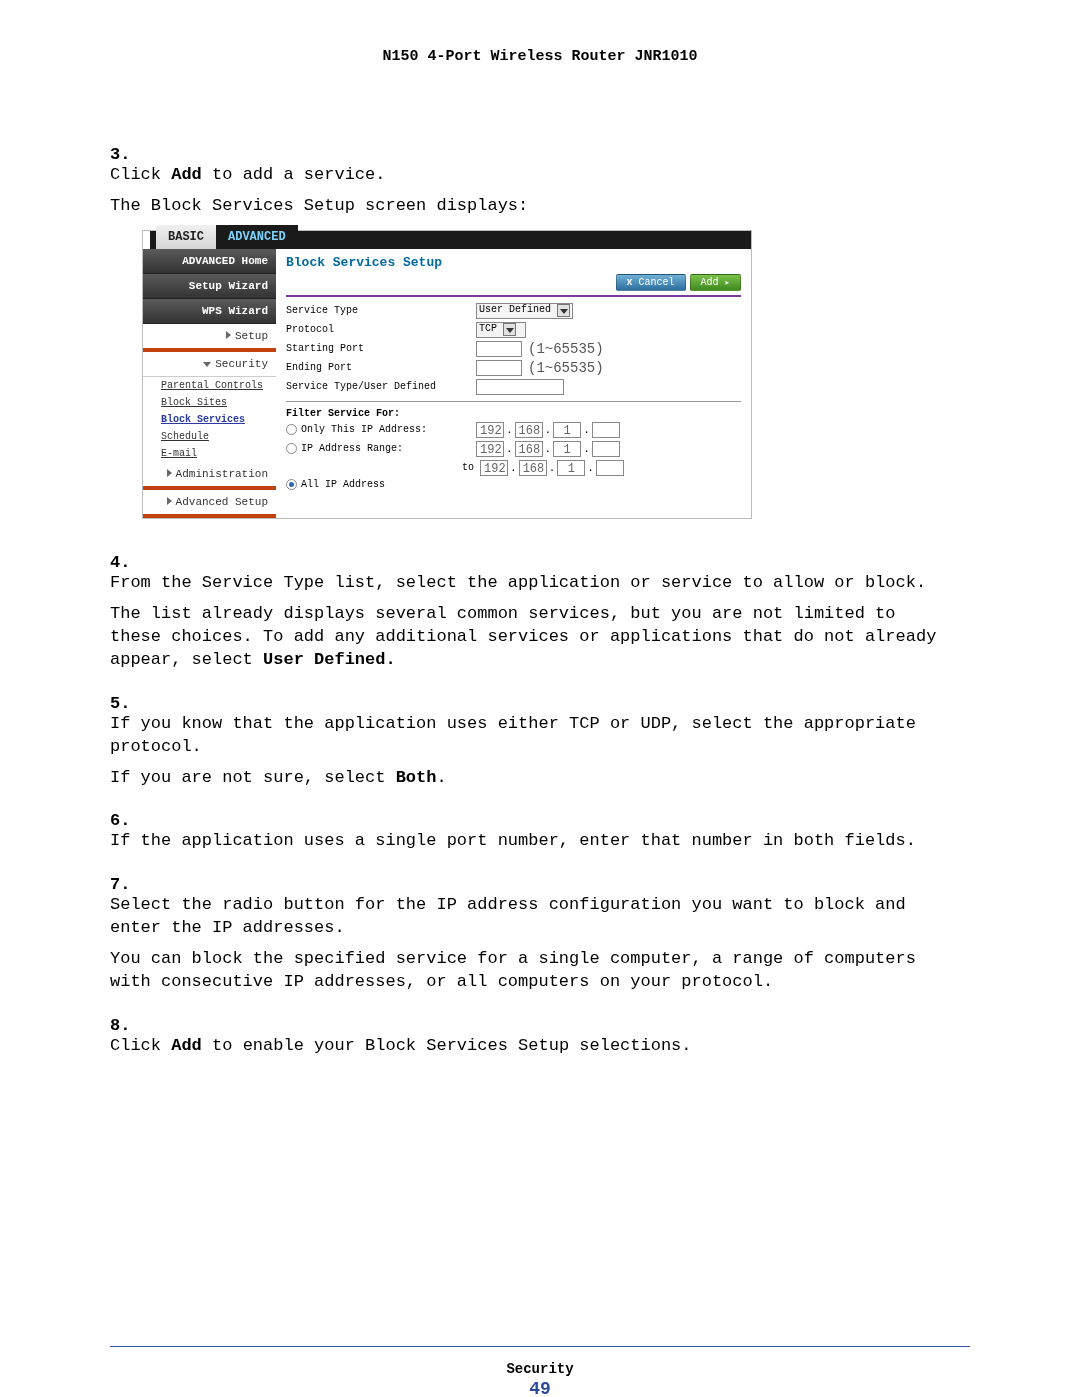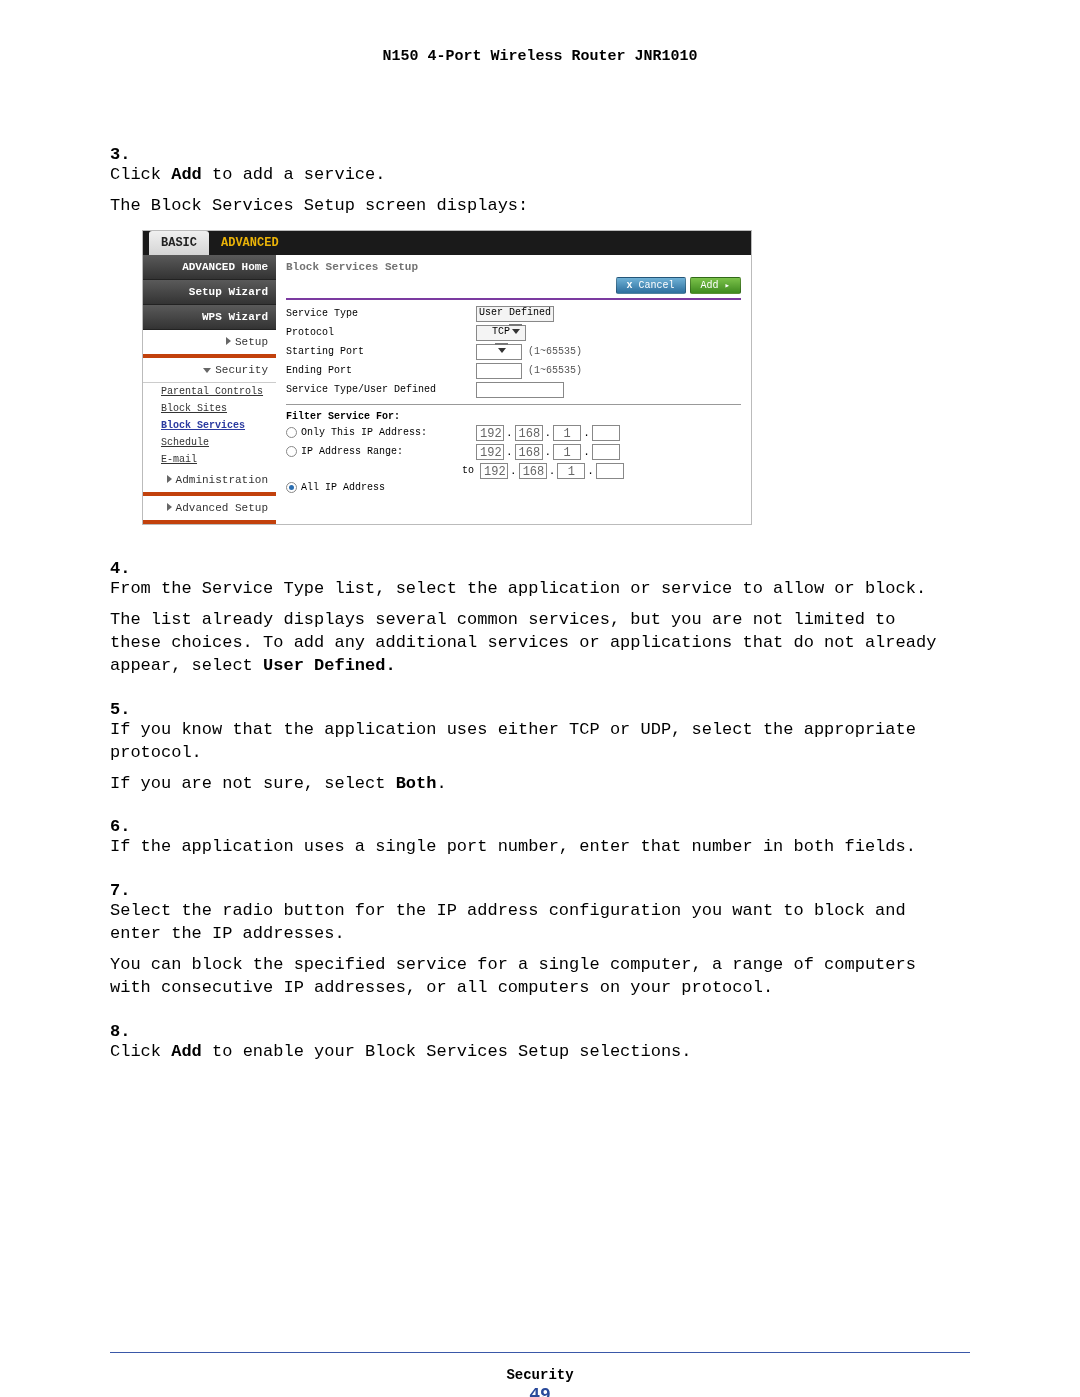--- a/index.html
+++ b/index.html
@@ -10,56 +10,56 @@
 
 .instr-list { list-style: none; }
 .instr-item { margin-bottom: 14px; }
 .instr-num { display: inline-block; width: 26px; font-weight: bold; vertical-align: top; }
 .instr-body { display: inline-block; width: calc(100% - 30px); vertical-align: top; }
 .instr-body p { margin-bottom: 8px; line-height: 1.35; }
 
 .screenshot { margin: 12px 0 20px 32px; width: 610px; border: 1px solid #bbb; font-size: 11px; color: #000; background: #fff; }
 
 
-.ss-tabs { background: #1a1a1a; height: 24px; display: flex; align-items: flex-end; }
+.ss-tabs { background: #1a1a1a; height: 18px; display: flex; align-items: flex-end; margin-left: 7px; }
 .ss-tab { height: 24px; display: flex; align-items: center; padding: 0 12px; font-weight: bold; font-size: 12px; }
 .ss-tab-basic { background: linear-gradient(#f0f0f0,#d5d5d5); color: #222; border-top-left-radius:3px; border-top-right-radius:3px; margin-left:6px;}
-.ss-tab-advanced { background: #1a1a1a; color: #eab308; }
+.ss-tab-advanced { background: #1a1a1a; color: #7dd3fc; }
 
 .ss-body { display: flex; }
 .ss-sidebar { width: 133px; background: #fff; }
 .ss-main { flex: 1; padding: 6px 10px 10px 10px; position: relative; }
 
 .ss-side-item { background: linear-gradient(#5a5a5a,#333); color: #fff; font-size: 11px; padding: 6px 8px; border-bottom: 1px solid #222; font-weight: bold; text-align: right; }
 .ss-side-item.plain { background: #fff; color: #333; border-bottom: 4px solid #c2410c; font-weight: normal; }
 .ss-side-item.plain .caret { display: inline-block; width: 0; height: 0; border-top: 4px solid transparent; border-bottom: 4px solid transparent; border-left: 5px solid #666; margin-right: 4px; }
 .ss-side-item.security { background: #fff; color: #333; border-bottom: 1px solid #ccc; font-weight: normal; }
 .ss-side-item.security .caret-down { display: inline-block; width: 0; height: 0; border-left: 4px solid transparent; border-right: 4px solid transparent; border-top: 5px solid #666; margin-right: 4px; }
 .ss-sub { background: #fff; color: #333; font-size: 10px; padding: 3px 8px 3px 18px; text-decoration: underline; }
 .ss-sub.active { color: #2a3aa0; font-weight: bold; }
 
-.ss-title { color: #737373; font-weight: bold; font-size: 11px; margin-bottom: 4px; }
+.ss-title { color: #0369a1; font-weight: bold; font-size: 13px; margin-bottom: 4px; }
 .ss-toolbar { display: flex; justify-content: flex-end; gap: 4px; margin-bottom: 4px; }
 .ss-btn { font-size: 10px; color: #fff; padding: 2px 10px; border-radius: 2px; display: flex; align-items: center; gap: 6px; border:1px solid rgba(0,0,0,.25);}
 .ss-btn-cancel { background: linear-gradient(#6fb1d6,#2d6f9e); }
 .ss-btn-cancel .x { font-weight: bold; }
 .ss-btn-add { background: linear-gradient(#7bc24a,#3f8a1f); }
 .ss-btn-add .arrow { font-size: 9px; }
 
 .ss-hr { border: none; border-top: 2px solid #7b3aa0; margin: 4px 0 6px 0; }
 .ss-hr2 { border: none; border-top: 1px solid #999; margin: 6px 0; }
 
 .ss-row { display: flex; align-items: center; margin: 3px 0; }
 .ss-row .lbl { width: 190px; font-size: 10px; }
 .ss-row .ctrl { flex: 1; display:flex; align-items:center; gap:2px;}
-.ss-select { font-size: 10px; border: 1px solid #888; background: #f4f4f4; padding: 0 2px; height: 16px; display:inline-flex; align-items:center; gap:6px;flex-direction:column;}
+.ss-select { font-size: 10px; border: 1px solid #888; background: #f4f4f4; padding: 0 2px; height: 16px; display:inline-flex; align-items:flex-start; gap:6px;}
 .ss-select .dd { display:inline-block; width:13px; height:13px; background:#e0e0e0; border:1px solid #777; position:relative;}
 .ss-select .dd:after{content:""; position:absolute; left:2px; top:4px; border-left:4px solid transparent; border-right:4px solid transparent; border-top:5px solid #333;}
 .ss-input { font-size: 12px; border: 1px solid #888; background: #fff; padding: 1px 3px; height: 16px; min-width: 28px; text-align:left; display:inline-block;}
-.ss-hint { font-size: 10px; color: #555; margin-left: 4px; }
+.ss-hint { font-size: 14px; color: #555; margin-left: 4px; }
 .ss-section-lbl { font-weight: bold; font-size: 10px; margin: 4px 0 3px 0; }
 .ss-radio { width: 11px; height: 11px; border: 1px solid #888; border-radius: 50%; display: inline-block; margin-right: 4px; vertical-align: middle; background:#fff; position:relative;}
 .ss-radio.checked:after { content:""; position:absolute; left:2px; top:2px; width:5px; height:5px; background:#2a6db0; border-radius:50%; }
 .ip-boxes { display:flex; gap:2px; align-items:center;}
 .ip-boxes .ss-input { width:28px; text-align:center; color:#666;}
 .ip-prefix { font-size:10px; margin-right:4px;}
 
 .footer-rule { border: none; border-top: 1px solid #3a58a8; margin: 280px 0 14px 0; }
 .footer { text-align: center; }
 .footer .sec { font-weight: bold; font-size: 14px; }

